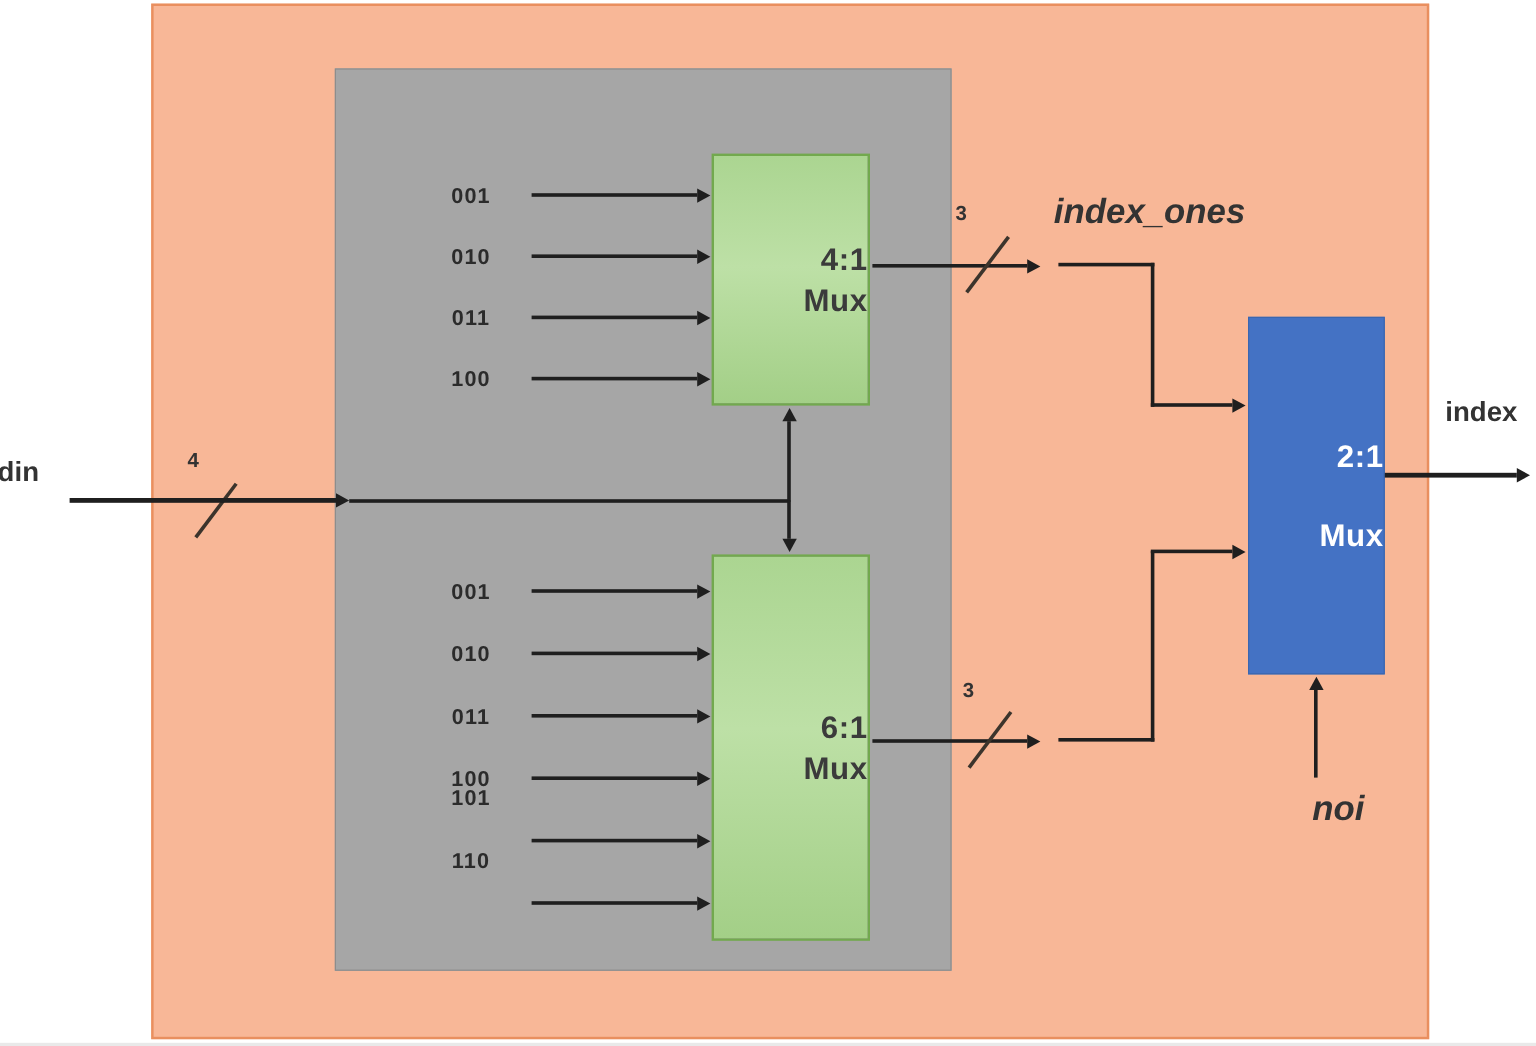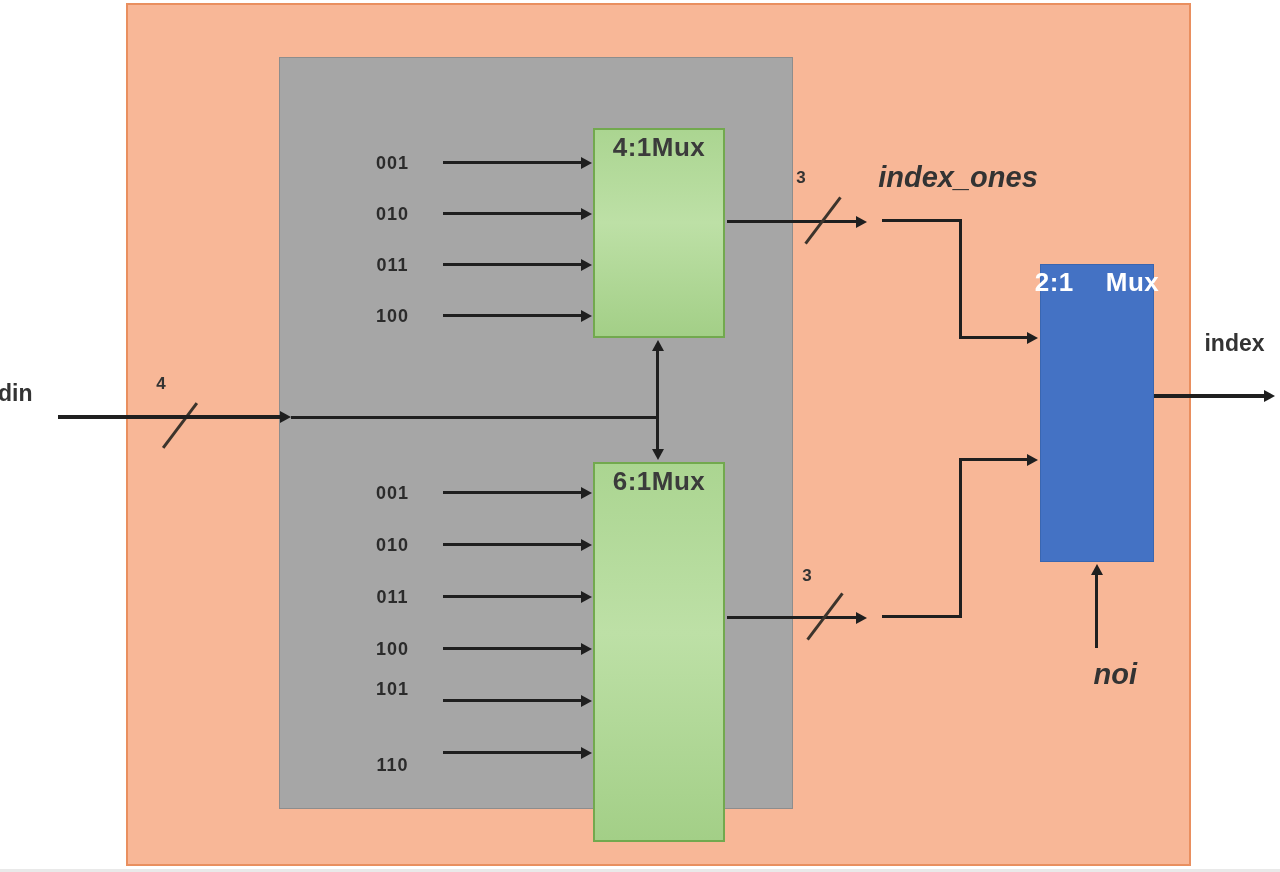--- a/index.html
+++ b/index.html
@@ -14,21 +14,21 @@
   }
   html,body{margin:0;padding:0;background:#ffffff;}
   #canvas{
     position:relative;width:1280px;height:872px;background:#ffffff;
     font-family:"Liberation Sans",sans-serif;overflow:hidden;
   }
   .rect{position:absolute;box-sizing:border-box;}
   .outer{background:var(--orange);border:2px solid var(--orange-border);}
   .inner{background:var(--gray);border:1px solid var(--gray-border);}
   .mux{
-    display:flex;flex-direction:row;align-items:flex-start;justify-content:center;
+    display:flex;flex-direction:column;align-items:flex-end;justify-content:center;
     font-weight:bold;font-size:26px;line-height:34px;letter-spacing:0.5px;
   }
   .mux.green{
     background:linear-gradient(180deg,#abd591 0%,#bde0a6 45%,#a3cf87 100%);
     border:2px solid var(--green-border);color:#3b3b3b;
   }
   .mux.blue{
     background:var(--blue);border:1px solid #3a66b0;color:#ffffff;
   }
   .lbl{position:absolute;color:var(--ink);font-weight:bold;white-space:nowrap;}
@@ -73,36 +73,36 @@
 
   <div class="in-label" style="left:360px;top:150px;">001</div>
   <div class="harrow" style="left:443px;top:161px;width:138px;"></div>
   <div class="in-label" style="left:360px;top:201px;">010</div>
   <div class="harrow" style="left:443px;top:212px;width:138px;"></div>
   <div class="in-label" style="left:360px;top:252px;">011</div>
   <div class="harrow" style="left:443px;top:263px;width:138px;"></div>
   <div class="in-label" style="left:360px;top:303px;">100</div>
   <div class="harrow" style="left:443px;top:314px;width:138px;"></div>
 
-  <div class="rect mux green" style="left:593px;top:462px;width:132px;height:380px;">
+  <div class="rect mux green" style="left:593px;top:462px;width:132px;height:322px;">
     <div>6:1</div>
     <div>Mux</div>
   </div>
 
   <div class="in-label" style="left:360px;top:480px;">001</div>
   <div class="harrow" style="left:443px;top:491px;width:138px;"></div>
   <div class="in-label" style="left:360px;top:532px;">010</div>
   <div class="harrow" style="left:443px;top:543px;width:138px;"></div>
   <div class="in-label" style="left:360px;top:584px;">011</div>
   <div class="harrow" style="left:443px;top:595px;width:138px;"></div>
   <div class="in-label" style="left:360px;top:636px;">100</div>
   <div class="harrow" style="left:443px;top:647px;width:138px;"></div>
-  <div class="in-label" style="left:360px;top:676px;">101</div>
+  <div class="in-label" style="left:360px;top:652px;">101</div>
   <div class="harrow" style="left:443px;top:699px;width:138px;"></div>
-  <div class="in-label" style="left:360px;top:752px;">110</div>
+  <div class="in-label" style="left:360px;top:704px;">110</div>
   <div class="harrow" style="left:443px;top:751px;width:138px;"></div>
 
   <div class="rect mux blue" style="left:1040px;top:264px;width:114px;height:298px;gap:32px;">
     <div>2:1</div>
     <div>Mux</div>
   </div>
 
   <div class="lbl huge" style="left:-2px;top:380px;">din</div>
   <div class="lbl small center" style="left:150px;top:374px;width:22px;">4</div>
   <div class="slash" style="left:152px;top:424px;width:56px;"></div>

